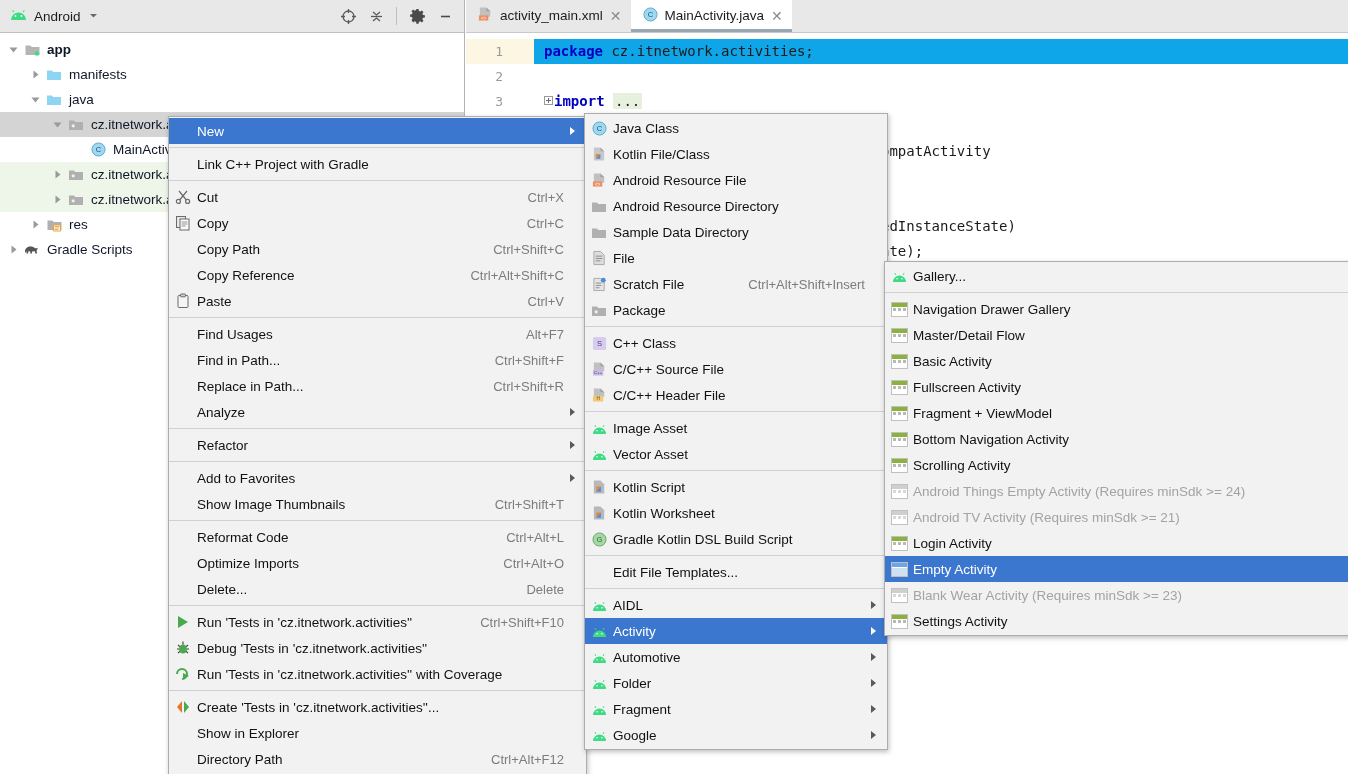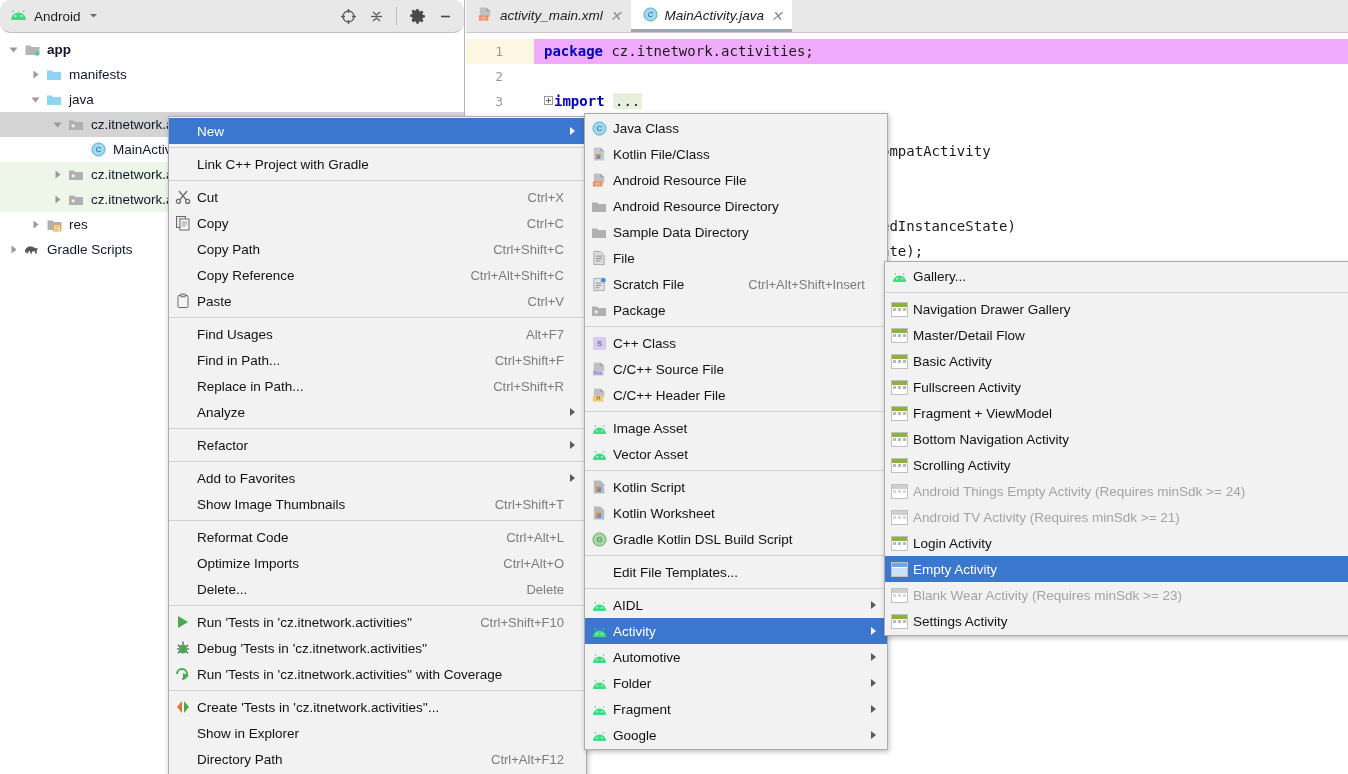--- a/index.html
+++ b/index.html
@@ -16,21 +16,21 @@
 
   
   #project-panel {
     position: absolute; left: 0; top: 0; width: 465px; height: 774px;
     background: #ffffff;
     border-right: 1px solid #b4b4b4;
   }
   #project-toolbar {
     height: 33px; background: #e8e8e8;
     border-bottom: 1px solid #c0c0c0;
-    display: flex; align-items: center; padding: 0 6px; border-radius: 11px;
+    display: flex; align-items: center; padding: 0 6px;
   }
   #project-toolbar .title-wrap {
     display: flex; align-items: center; gap: 7px; flex: 1;
     padding-left: 4px;
   }
   #project-toolbar .view-name { font-size: 13.5px; color: #1c1c1c; }
   .tb-icons { display: flex; align-items: center; gap: 2px; }
   .tb-btn {
     width: 26px; height: 26px; display: flex; align-items: center;
     justify-content: center;
@@ -55,21 +55,20 @@
   .node-label.bold { font-weight: bold; }
 
   
   #editor-area {
     position: absolute; left: 466px; top: 0; right: 0; bottom: 0;
     background: #ffffff;
   }
   #tab-strip {
     height: 33px; background: #e8e8e8; display: flex; align-items: flex-end;
     border-bottom: 1px solid #c8c8c8;
-    font-style: italic;
   }
   .etab {
     height: 33px; display: flex; align-items: center; gap: 7px;
     padding: 0 9px 0 12px; font-size: 13.5px; color: #1c1c1c;
     background: #e8e8e8; position: relative;
   }
   .etab.active { background: #ffffff; }
   .etab.active::after {
     content: ""; position: absolute; left: 0; right: 0; bottom: 0;
     height: 3px; background: #9aa7b0;
@@ -83,21 +82,21 @@
     font-family: "DejaVu Sans Mono", monospace; font-size: 13px;
     color: #999999; padding-top: 6px; position: relative;
   }
   .gline { height: 25px; line-height: 25px; padding-right: 31px; }
   .gline.caret { background: #fdf6e3; }
   #code {
     flex: 1; font-family: "DejaVu Sans Mono", monospace; font-size: 14px;
     padding-top: 6px; position: relative;
   }
   .cline { height: 25px; line-height: 25px; white-space: pre; padding-left: 10px; }
-  .cline.caret { background: #f0abfc; }
+  .cline.caret { background: #0ea5e9; }
   .kw { color: #0000c0; font-weight: bold; }
   .plain { color: #1a1a1a; }
   .fold-box {
     display: inline-block; width: 9px; height: 9px; border: 1px solid #9a9a9a;
     position: relative; margin-right: 1px; vertical-align: 1px; background: #fff;
   }
   .fold-box::before {
     content: ""; position: absolute; left: 1px; right: 1px; top: 3px;
     height: 1px; background: #6a6a6a;
   }

